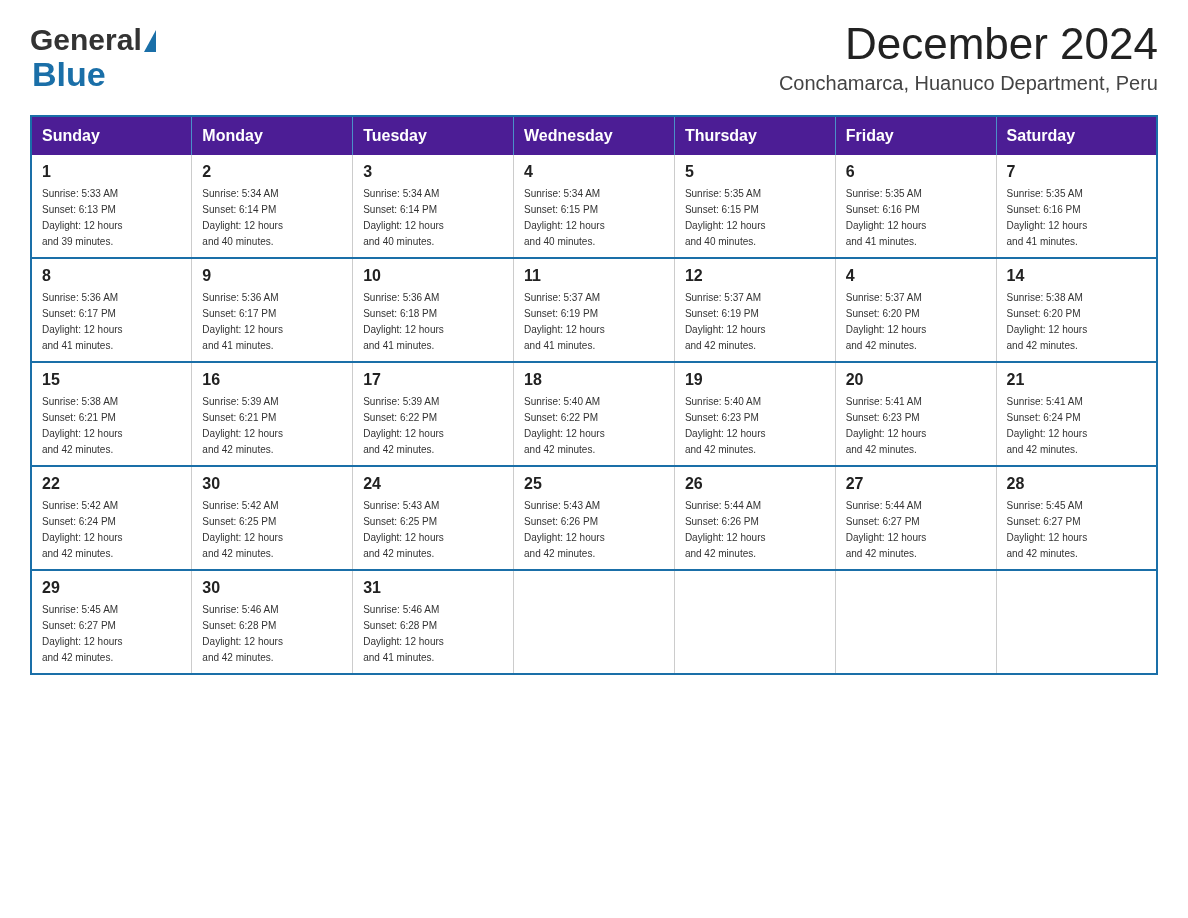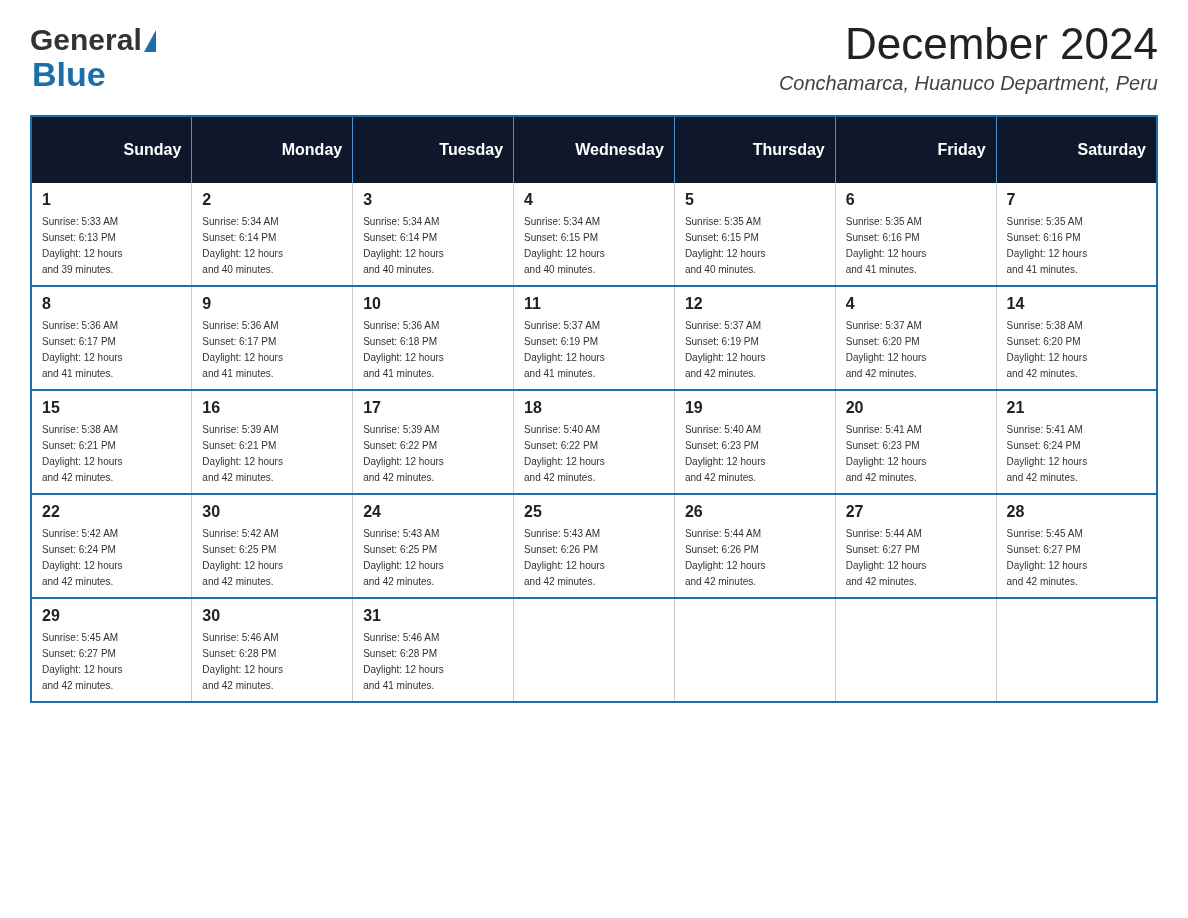--- a/index.html
+++ b/index.html
@@ -27,34 +27,33 @@
     .month-title {
       font-size: 44px;
       font-weight: normal;
       color: #222;
       line-height: 1.1;
     }
     .location-title {
       font-size: 20px;
       color: #444;
       margin-top: 4px;
-      font-style: italic;
     }
     .calendar-table {
       width: 100%;
       border-collapse: collapse;
       border: 2px solid #1a6fa8;
     }
     .calendar-table th {
-      background-color: #0f172a;
+      background-color: #4c1d95;
       color: #fff;
       font-size: 16px;
       font-weight: bold;
-      padding: 24px 10px;
-      text-align: right;
+      padding: 10px 10px;
+      text-align: left;
       border-right: 1px solid #4a90c8;
     }
     .calendar-table th:last-child {
       border-right: none;
     }
     .calendar-table td {
       vertical-align: top;
       padding: 8px 10px;
       font-size: 13px;
       color: #333;

